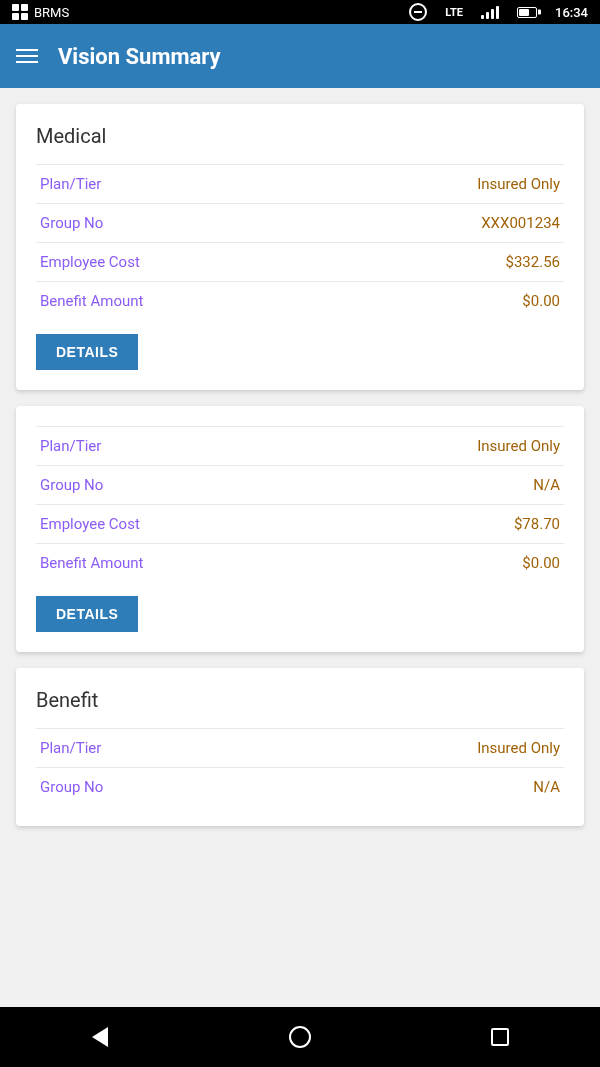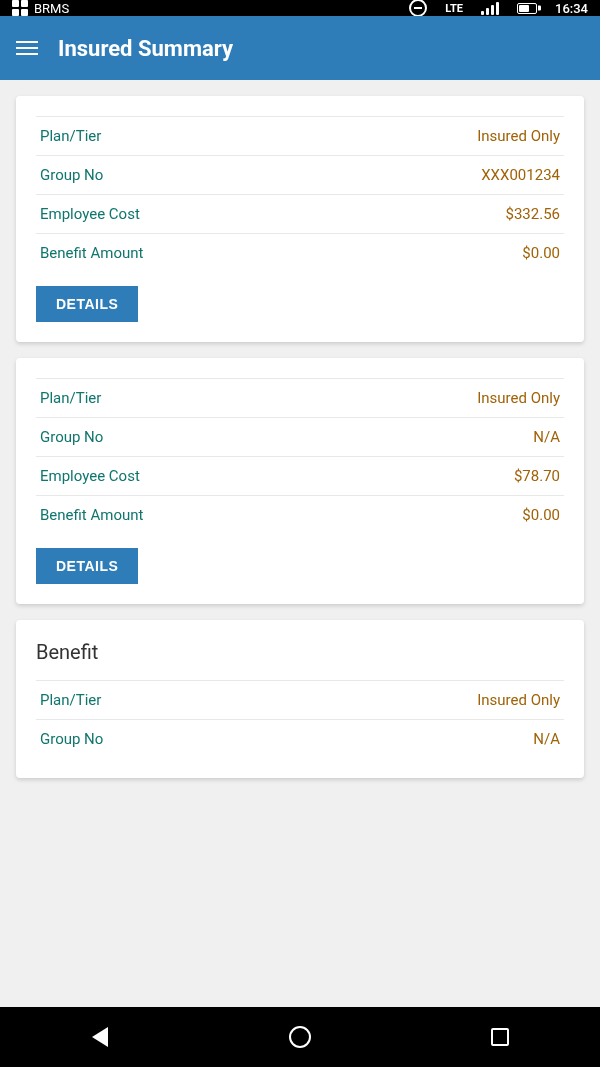--- a/index.html
+++ b/index.html
@@ -15,21 +15,21 @@
       background: #f0f0f0;
       overflow: hidden;
       display: flex;
       flex-direction: column;
     }
 
     
     .status-bar {
       background: #000;
       color: #fff;
-      height: 16px;
+      height: 24px;
       display: flex;
       align-items: center;
       justify-content: space-between;
       padding: 0 12px;
       font-size: 13px;
       flex-shrink: 0;
     }
 
     .status-left {
       display: flex;
@@ -106,21 +106,21 @@
     .benefit-row {
       display: flex;
       justify-content: space-between;
       align-items: center;
       padding: 10px 4px;
       border-top: 1px solid #e8e8e8;
     }
 
     .benefit-label {
       font-size: 15px;
-      color: #0f766e;
+      color: #8b5cf6;
     }
 
     .benefit-value {
       font-size: 15px;
       color: #a16207;
     }
 
     .details-btn {
       background: #2e7cb8;
       color: #fff;
@@ -306,26 +306,27 @@
     <span>16:34</span>
   </div>
 </div>
 
 <div class="app-bar">
   <div class="hamburger-icon">
     <span></span>
     <span></span>
     <span></span>
   </div>
-  <span class="app-bar-title">Insured Summary</span>
+  <span class="app-bar-title">Vision Summary</span>
 </div>
 
 <div class="main-content">
 
   <div class="card">
+    <div class="card-title">Medical</div>
     <div class="benefit-row">
       <span class="benefit-label">Plan/Tier</span>
       <span class="benefit-value">Insured Only</span>
     </div>
     <div class="benefit-row">
       <span class="benefit-label">Group No</span>
       <span class="benefit-value">XXX001234</span>
     </div>
     <div class="benefit-row">
       <span class="benefit-label">Employee Cost</span>

